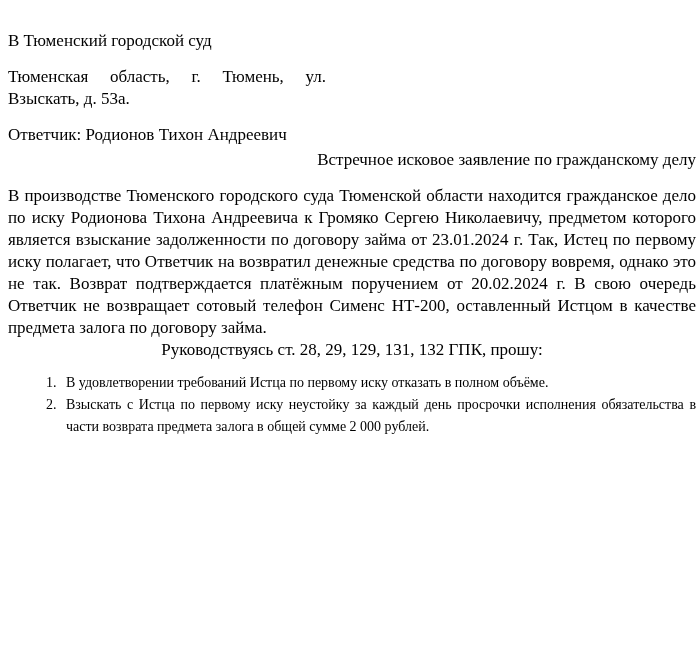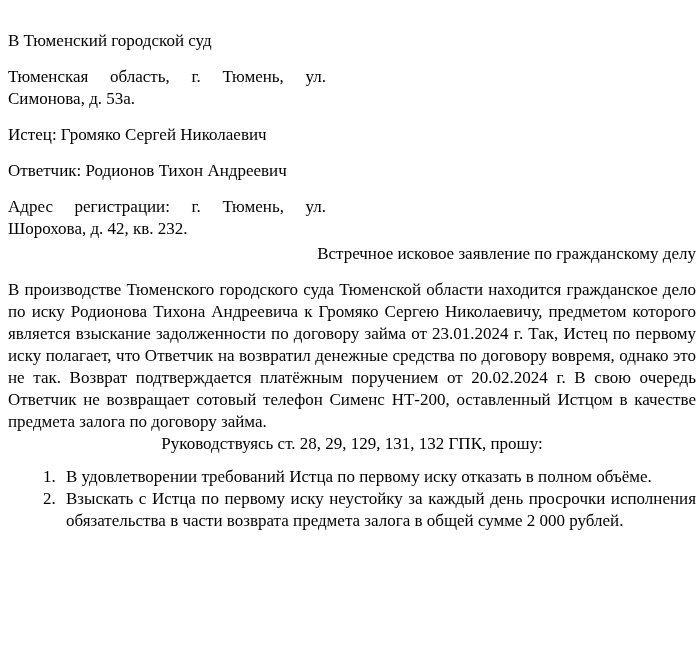--- a/index.html
+++ b/index.html
@@ -34,42 +34,40 @@
 
   .body-paragraph { text-align: justify; }
 
   .plea-intro { margin-top: 0; text-align: center; }
 
   ol.demands {
     margin: 11px 0 0 0;
     padding: 0 0 0 52px;
   }
   ol.demands li {
-    font-size: 17px;
+    font-size: 14px;
     line-height: 22px;
     text-align: justify;
     padding-left: 6px;
   }
 
   .signature-line { margin-top: 14px; }
   .signature-handwritten { font-style: italic; }
 </style>
 </head>
 <body>
 
 <div class="page">
 
   <div class="top-section">
 
     <div class="col-right">
       <p>В Тюменский городской суд</p>
-      <p class="just">Тюменская область, г. Тюмень, ул. Симонова, д. 53а.</p>
-      <p>Истец: Громяко Сергей Николаевич</p>
+      <p class="just">Тюменская область, г. Тюмень, ул. Взыскать, д. 53а.</p>
       <p>Ответчик: Родионов Тихон Андреевич</p>
-      <p class="just">Адрес регистрации: г. Тюмень, ул. Шорохова, д. 42, кв. 232.</p>
     </div>
   </div>
 
   <p class="doc-title">Встречное исковое заявление по гражданскому делу</p>
 
   <p class="body-paragraph">В производстве Тюменского городского суда Тюменской области находится гражданское дело по иску Родионова Тихона Андреевича к Громяко Сергею Николаевичу, предметом которого является взыскание задолженности по договору займа от 23.01.2024 г. Так, Истец по первому иску полагает, что Ответчик на возвратил денежные средства по договору вовремя, однако это не так. Возврат подтверждается платёжным поручением от 20.02.2024 г. В свою очередь Ответчик не возвращает сотовый телефон Сименс НТ-200, оставленный Истцом в качестве предмета залога по договору займа.</p>
 
   <p class="plea-intro">Руководствуясь ст. 28, 29, 129, 131, 132 ГПК, прошу:</p>
 
   <ol class="demands">

